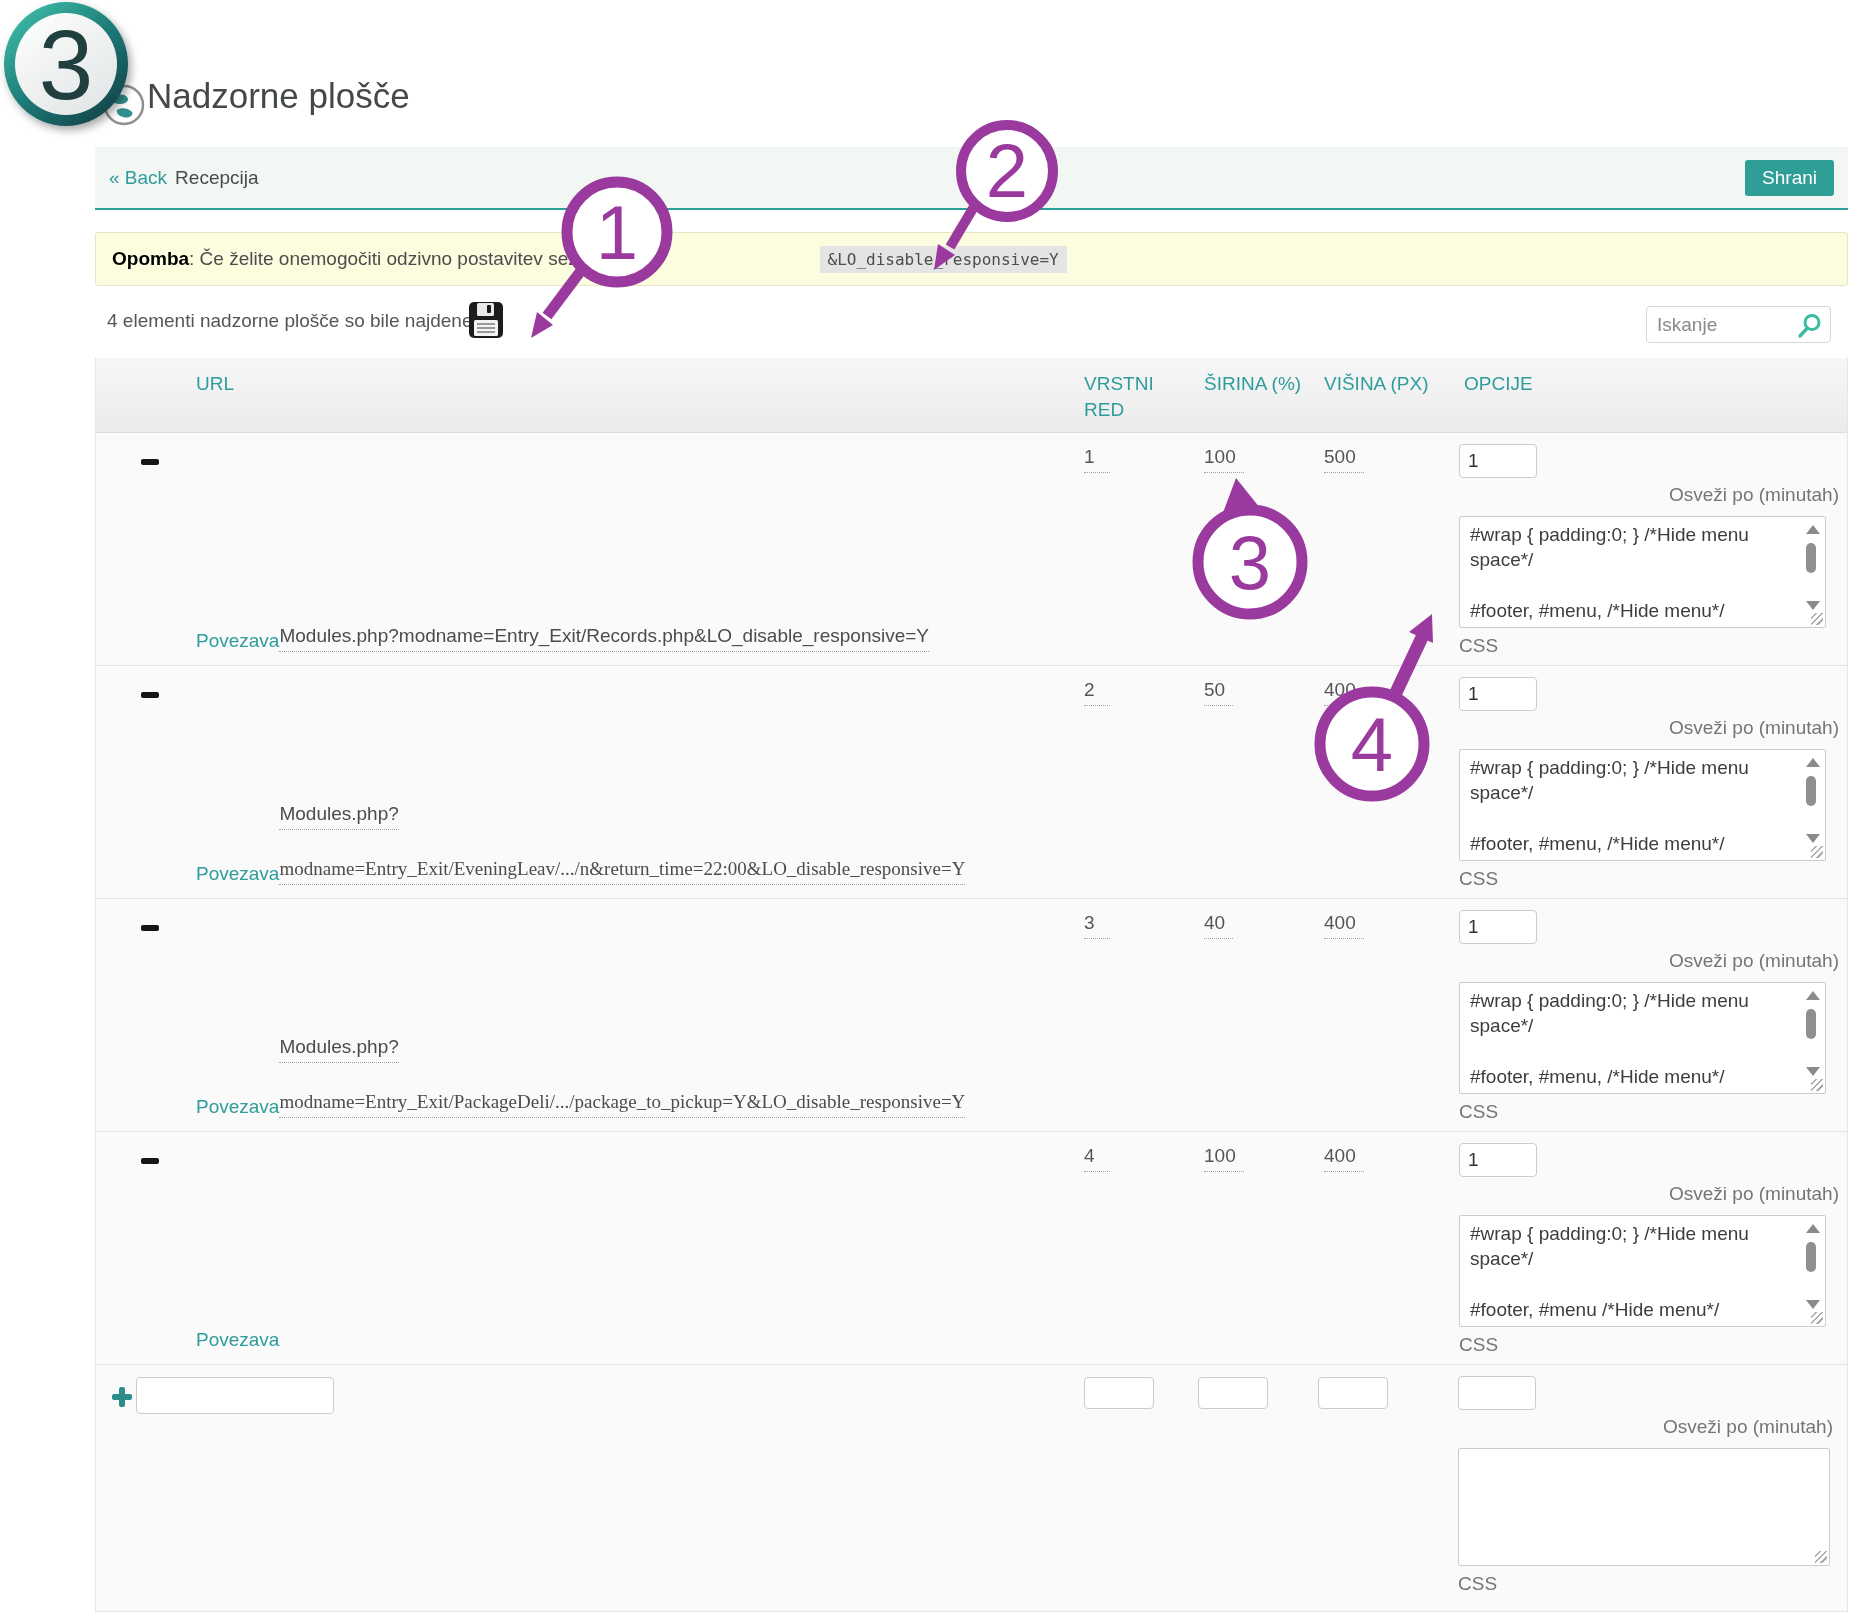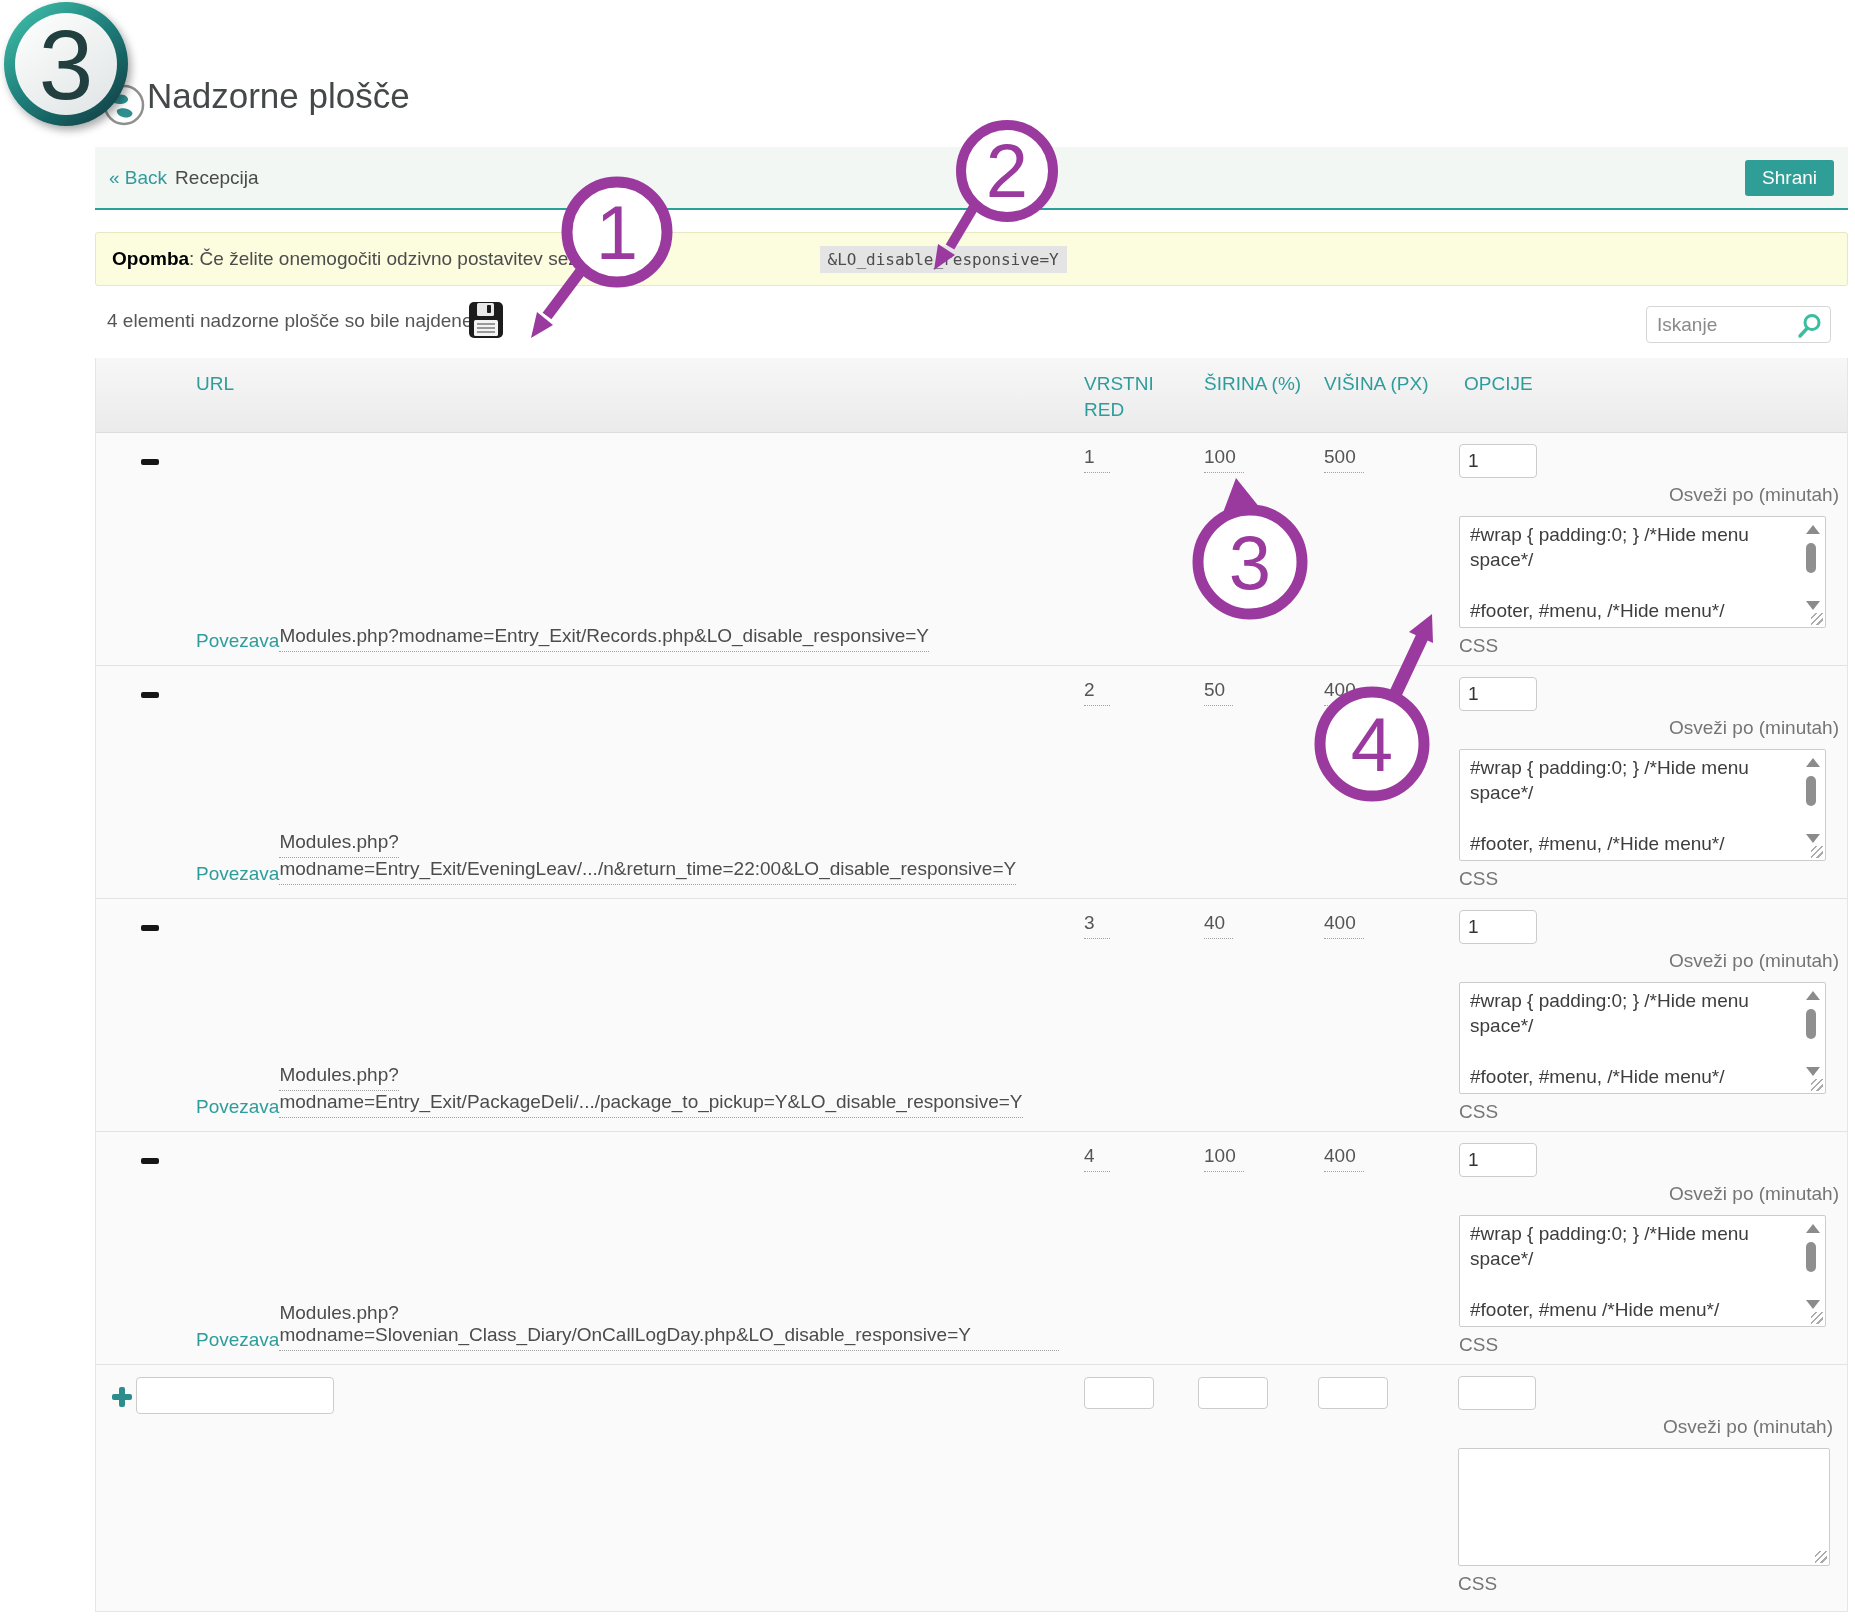--- a/index.html
+++ b/index.html
@@ -51,21 +51,21 @@
   .row { display:grid; grid-template-columns:72px 1fr 120px 120px 140px 393px;
          border-bottom:1px solid #e3e3e3; min-height:232px; }
   .cell { padding:13px 8px 8px 10px; font-size:19px; color:#555; }
   .remove-cell { padding:18px 0 0 45px; }
   .minus-icon { display:inline-block; width:18px; height:6px; background:#161616; border-radius:2px; cursor:pointer; }
   .url-cell { padding:13px 10px 13px 28px; display:flex; align-items:flex-end; }
   .povezava { color:#2f9c9c; font-size:19px; margin-right:0; white-space:nowrap; cursor:pointer; }
   .url-text { max-width:780px; }
   .url-line { display:inline-block; font-size:19px; color:#4c4c4c;
               border-bottom:1px dotted #a3a3a3; padding-bottom:4px; cursor:pointer; }
-  .url-text .url-line + .url-line { margin-top:0; }
+  .url-text .url-line + .url-line { margin-top:28px;font-family:Liberation Serif, serif; }
   .editable-num { display:inline-block; font-size:19px; color:#555;
                   border-bottom:1px dotted #a3a3a3; padding:0 8px 4px 0; min-width:26px; cursor:pointer; }
   .opt-cell { padding:11px 8px 8px 5px; }
   .opt-input { width:78px; height:34px; border:1px solid #ccc; border-radius:4px;
                font-size:19px; color:#333; padding:0 8px; font-family:inherit; background:#fff; }
   .opt-label { font-size:19px; color:#757575; margin:6px 0 10px 12px;text-align:right; }
   .css-box { position:relative; width:367px; height:112px; background:#fff;
              border:1px solid #ccc; border-radius:2px; }
   .css-content { height:100%; overflow:hidden; padding:5px 36px 5px 10px;
                  font-size:19px; line-height:1.32; color:#3d3d3d; white-space:pre-wrap; cursor:text; }
@@ -276,21 +276,20 @@
       <div class="css-tag">CSS</div>
     </div>
   </div>
 
   <div class="row">
     <div class="remove-cell">
       <span class="minus-icon"></span>
     </div>
     <div class="url-cell">
       <span class="povezava">Povezava</span>
-      <span class="url-text"><div class="url-line">Modules.php?modname=Slovenian_Class_Diary/OnCallLogDay.php&amp;LO_disable_responsive=Y</div></span>
     </div>
     <div class="cell">
       <span class="editable-num">4</span>
     </div>
     <div class="cell">
       <span class="editable-num">100</span>
     </div>
     <div class="cell">
       <span class="editable-num">400</span>
     </div>

